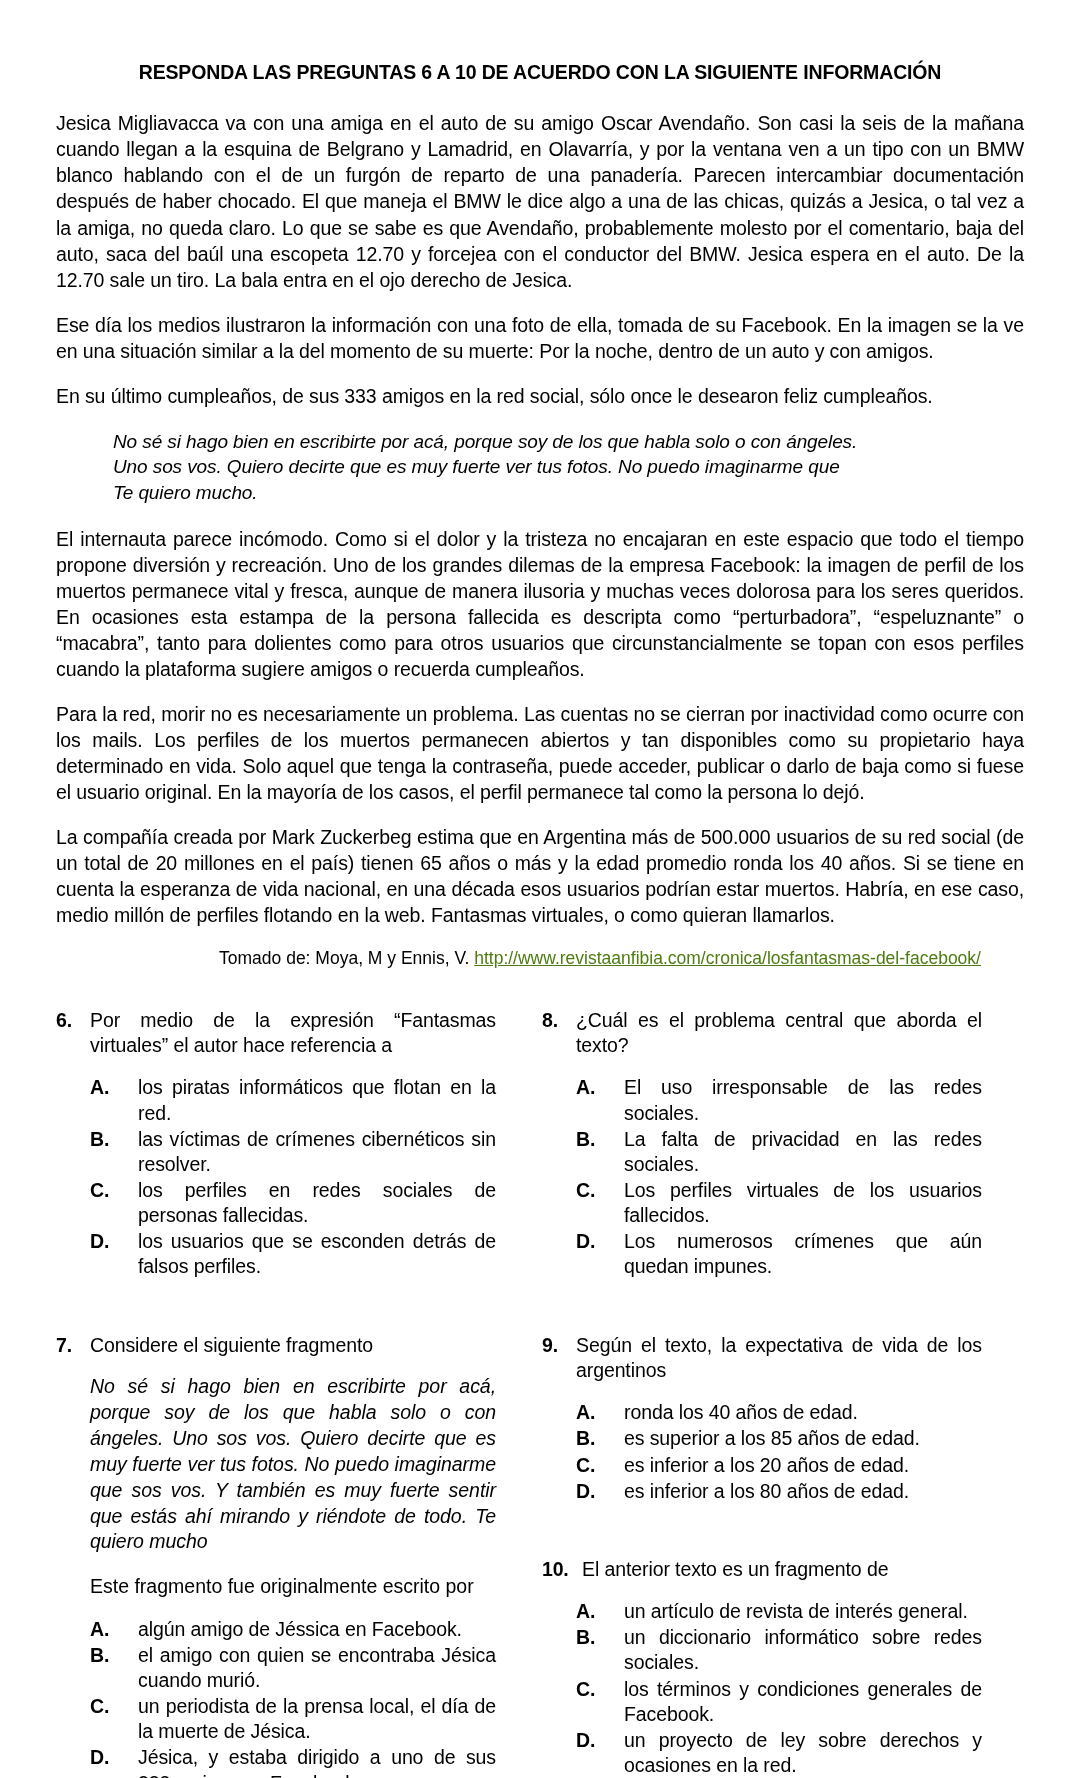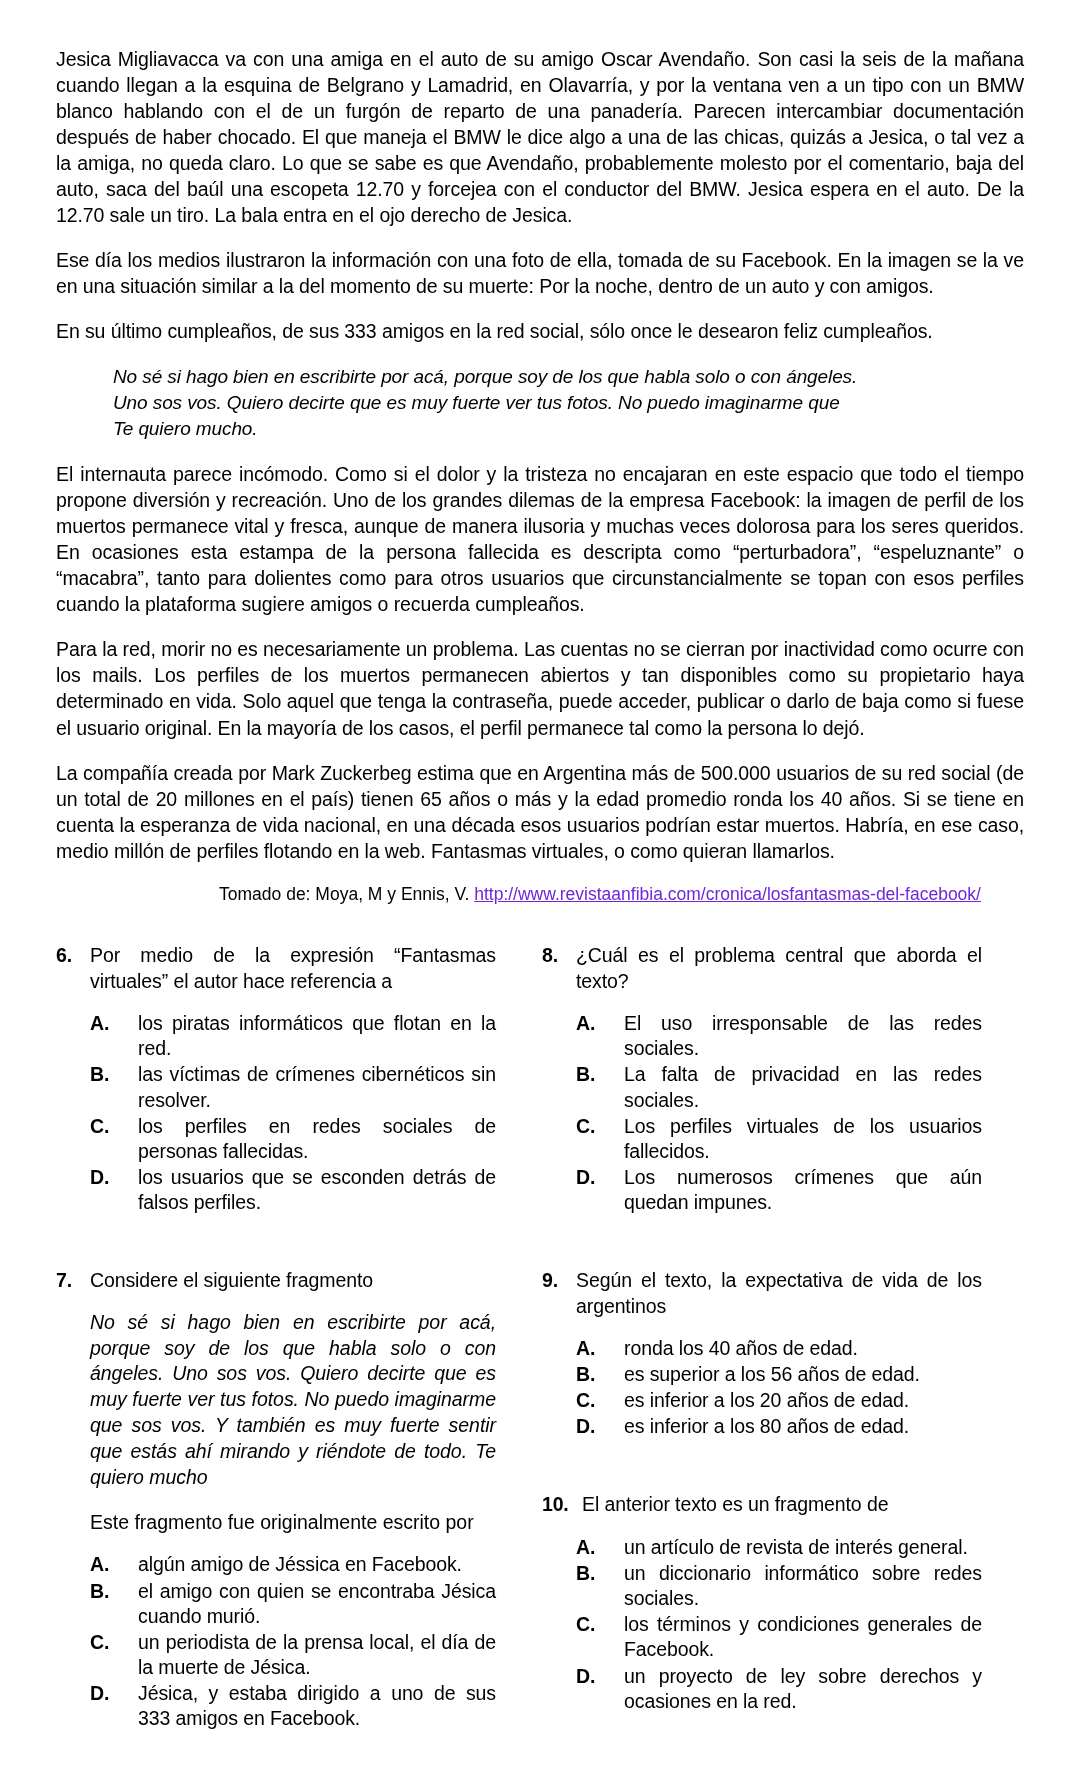--- a/index.html
+++ b/index.html
@@ -143,36 +143,37 @@
     font-size: 19.5px;
     line-height: 1.3;
   }
   .spacer-lg { height: 26px; }
 </style>
 </head>
 <body>
 
 <div class="page">
 
+  <h1 class="doc-title">RESPONDA LAS PREGUNTAS 6 A 10 DE ACUERDO CON LA SIGUIENTE INFORMACIÓN</h1>
 
   <p class="passage">Jesica Migliavacca va con una amiga en el auto de su amigo Oscar Avendaño. Son casi la seis de la mañana cuando llegan a la esquina de Belgrano y Lamadrid, en Olavarría, y por la ventana ven a un tipo con un BMW blanco hablando con el de un furgón de reparto de una panadería. Parecen intercambiar documentación después de haber chocado. El que maneja el BMW le dice algo a una de las chicas, quizás a Jesica, o tal vez a la amiga, no queda claro. Lo que se sabe es que Avendaño, probablemente molesto por el comentario, baja del auto, saca del baúl una escopeta 12.70 y forcejea con el conductor del BMW. Jesica espera en el auto. De la 12.70 sale un tiro. La bala entra en el ojo derecho de Jesica.</p>
   <p class="passage">Ese día los medios ilustraron la información con una foto de ella, tomada de su Facebook. En la imagen se la ve en una situación similar a la del momento de su muerte: Por la noche, dentro de un auto y con amigos.</p>
   <p class="passage">En su último cumpleaños, de sus 333 amigos en la red social, sólo once le desearon feliz cumpleaños.</p>
 
   <div class="quote-block">
     <span class="quote-line">No sé si hago bien en escribirte por acá, porque soy de los que habla solo o con ángeles.</span>
     <span class="quote-line">Uno sos vos. Quiero decirte que es muy fuerte ver tus fotos. No puedo imaginarme que</span>
     <span class="quote-line">Te quiero mucho.</span>
   </div>
 
   <p class="passage">El internauta parece incómodo. Como si el dolor y la tristeza no encajaran en este espacio que todo el tiempo propone diversión y recreación. Uno de los grandes dilemas de la empresa Facebook: la imagen de perfil de los muertos permanece vital y fresca, aunque de manera ilusoria y muchas veces dolorosa para los seres queridos. En ocasiones esta estampa de la persona fallecida es descripta como “perturbadora”, “espeluznante” o “macabra”, tanto para dolientes como para otros usuarios que circunstancialmente se topan con esos perfiles cuando la plataforma sugiere amigos o recuerda cumpleaños.</p>
   <p class="passage">Para la red, morir no es necesariamente un problema. Las cuentas no se cierran por inactividad como ocurre con los mails. Los perfiles de los muertos permanecen abiertos y tan disponibles como su propietario haya determinado en vida. Solo aquel que tenga la contraseña, puede acceder, publicar o darlo de baja como si fuese el usuario original. En la mayoría de los casos, el perfil permanece tal como la persona lo dejó.</p>
   <p class="passage">La compañía creada por Mark Zuckerbeg estima que en Argentina más de 500.000 usuarios de su red social (de un total de 20 millones en el país) tienen 65 años o más y la edad promedio ronda los 40 años. Si se tiene en cuenta la esperanza de vida nacional, en una década esos usuarios podrían estar muertos. Habría, en ese caso, medio millón de perfiles flotando en la web. Fantasmas virtuales, o como quieran llamarlos.</p>
 
-  <p class="source-line"><span>Tomado de: Moya, M y Ennis, V. </span><a class="source-url" href="#" style="color: #6d28d9;">http://www.revistaanfibia.com/cronica/losfantasmas-del-facebook/</a></p>
+  <p class="source-line"><span>Tomado de: Moya, M y Ennis, V. </span><a class="source-url" href="#" style="color: #4d7c0f;">http://www.revistaanfibia.com/cronica/losfantasmas-del-facebook/</a></p>
 
   <div class="questions">
 
     <div class="q-col left">
 
       <div class="question">
         <div class="q-head">
           <span class="q-num">6.</span>
           <span class="q-stem">Por medio de la expresión “Fantasmas virtuales” el autor hace referencia a</span>
         </div>
@@ -261,21 +262,21 @@
           <span class="q-num">9.</span>
           <span class="q-stem">Según el texto, la expectativa de vida de los argentinos</span>
         </div>
         <div class="options">
           <div class="option">
             <span class="opt-letter">A.</span>
             <span class="opt-text">ronda los 40 años de edad.</span>
           </div>
           <div class="option">
             <span class="opt-letter">B.</span>
-            <span class="opt-text">es superior a los 56 años de edad.</span>
+            <span class="opt-text">es superior a los 85 años de edad.</span>
           </div>
           <div class="option">
             <span class="opt-letter">C.</span>
             <span class="opt-text">es inferior a los 20 años de edad.</span>
           </div>
           <div class="option">
             <span class="opt-letter">D.</span>
             <span class="opt-text">es inferior a los 80 años de edad.</span>
           </div>
         </div>

